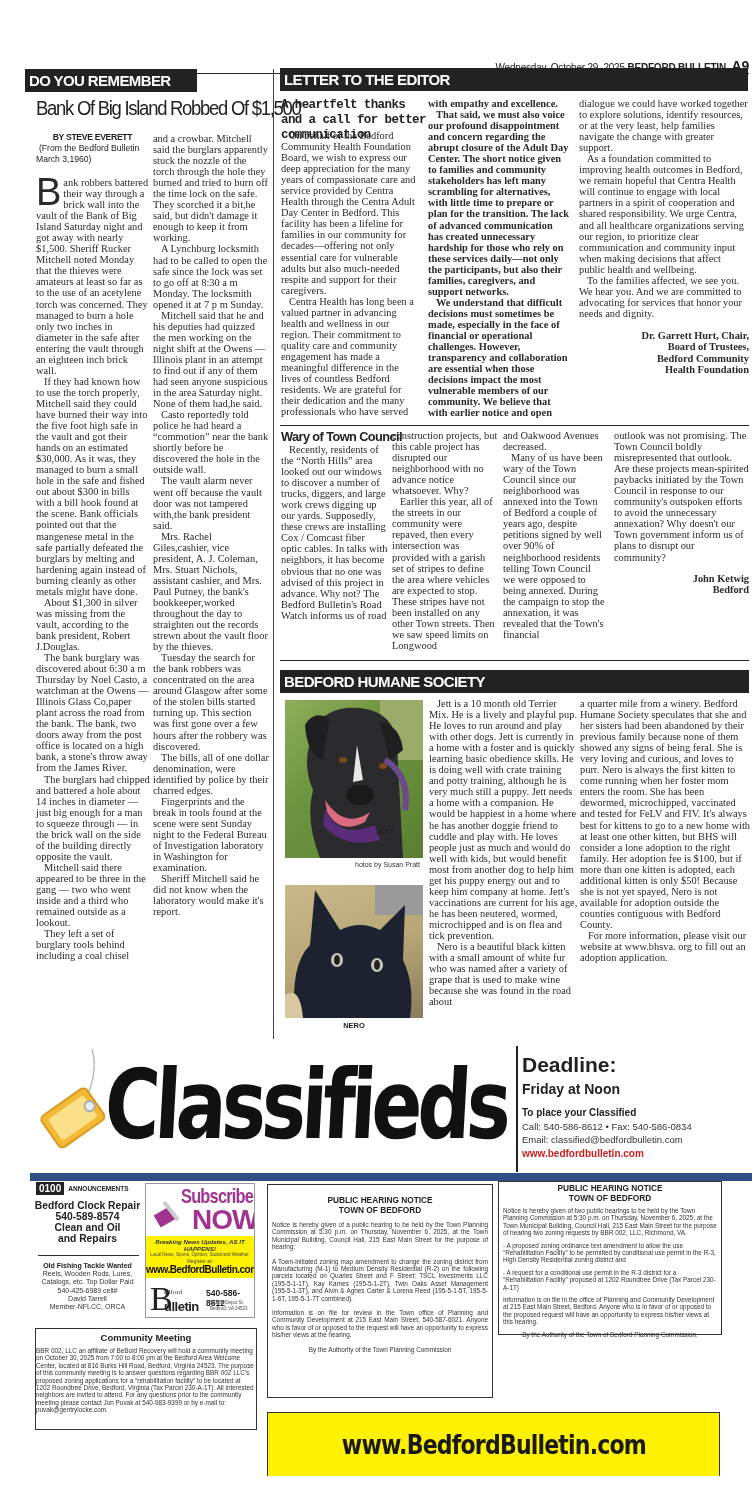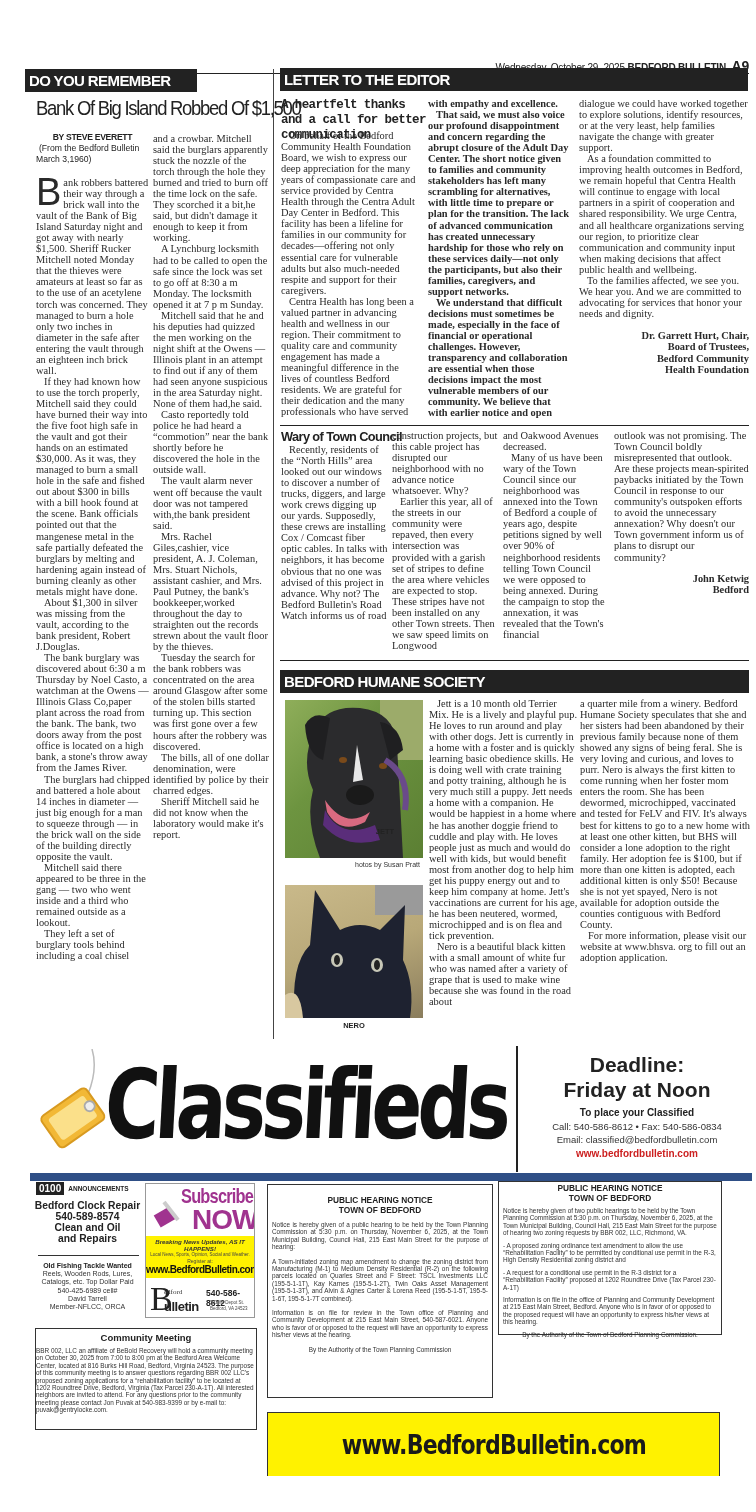--- a/index.html
+++ b/index.html
@@ -58,20 +58,21 @@
 </div>
 <div class="abs serif" style="left:153px;top:133px;width:117px;">
   <p class="ni">and a crowbar. Mitchell said the burglars apparently stuck the nozzle of the torch through the hole they burned and tried to burn off the time lock on the safe. They scorched it a bit,he said, but didn't damage it enough to keep it from working.</p>
   <p>A Lynchburg locksmith had to be called to open the safe since the lock was set to go off at 8:30 a m Monday. The locksmith opened it at 7 p m Sunday.</p>
   <p>Mitchell said that he and his deputies had quizzed the men working on the night shift at the Owens — Illinois plant in an attempt to find out if any of them had seen anyone suspicious in the area Saturday night. None of them had,he said.</p>
   <p>Casto reportedly told police he had heard a “commotion” near the bank shortly before he discovered the hole in the outside wall.</p>
   <p>The vault alarm never went off because the vault door was not tampered with,the bank president said.</p>
   <p>Mrs. Rachel Giles,cashier, vice president, A. J. Coleman, Mrs. Stuart Nichols, assistant cashier, and Mrs. Paul Putney, the bank's bookkeeper,worked throughout the day to straighten out the records strewn about the vault floor by the thieves.</p>
   <p>Tuesday the search for the bank robbers was concentrated on the area around Glasgow after some of the stolen bills started turning up. This section was first gone over a few hours after the robbery was discovered.</p>
   <p>The bills, all of one dollar denomination, were identified by police by their charred edges.</p>
+  <p>Fingerprints and the break in tools found at the scene were sent Sunday night to the Federal Bureau of Investigation laboratory in Washington for examination.</p>
   <p>Sheriff Mitchell said he did not know when the laboratory would make it's report.</p>
 </div>
 
 <div class="abs sechead" style="left:280px;top:68px;width:468px;">LETTER TO THE EDITOR</div>
 <div class="abs subhead" style="left:281px;top:98px;width:150px;text-align:left;font-family:Liberation Mono, monospace;">A heartfelt thanks and a call for better communication</div>
 <div class="abs serif" style="left:281px;top:130px;width:140px;">
   <p>On behalf of the Bedford Community Health Foundation Board, we wish to express our deep appreciation for the many years of compassionate care and service provided by Centra Health through the Centra Adult Day Center in Bedford. This facility has been a lifeline for families in our community for decades—offering not only essential care for vulnerable adults but also much-needed respite and support for their caregivers.</p>
   <p>Centra Health has long been a valued partner in advancing health and wellness in our region. Their commitment to quality care and community engagement has made a meaningful difference in the lives of countless Bedford residents. We are grateful for their dedication and the many professionals who have served</p>
 </div>
 <div class="abs serif" style="left:428px;top:98px;width:142px;font-weight:bold;">
@@ -160,23 +161,23 @@
     <path d="M54 0 Q60 20 50 45" stroke="#bbb" stroke-width="1.5" fill="none"></path>
     <g transform="rotate(-35 35 70)">
       <rect x="8" y="50" width="55" height="38" rx="5" fill="#f2b836" stroke="#d89a20" stroke-width="2"></rect>
       <rect x="14" y="56" width="43" height="26" rx="3" fill="#fbe08a"></rect>
       <circle cx="56" cy="69" r="5" fill="#eee" stroke="#aaa" stroke-width="2"></circle>
     </g>
   </svg>
   <div style="position:absolute;left:75px;top:6px;font-family:'DejaVu Sans',sans-serif;font-weight:bold;font-size:96px;line-height:110px;letter-spacing:-6px;color:#111;transform:scaleX(0.78) skewX(-4deg);transform-origin:left;white-space:nowrap;">Classifieds</div>
 </div>
 <div class="abs" style="left:516px;top:1046px;width:2px;height:126px;background:#222;"></div>
-<div class="abs sans" style="left:522px;top:1052px;width:230px;text-align:center;">
+<div class="abs sans" style="left:522px;top:1052px;width:230px;text-align:left;">
   <div style="font-weight:bold;font-size:21px;line-height:25px;color:#222;">Deadline:</div>
-  <div style="font-weight:bold;font-size:21px;line-height:25px;color:#222;">Friday at Noon</div>
+  <div style="font-weight:bold;font-size:14px;line-height:25px;color:#222;">Friday at Noon</div>
   <div style="font-weight:bold;font-size:10px;line-height:14px;margin-top:4px;">To place your Classified</div>
   <div style="font-size:9.5px;line-height:13px;color:#333;">Call:  540-586-8612  •  Fax: 540-586-0834</div>
   <div style="font-size:9.5px;line-height:13px;color:#333;">Email: classified@bedfordbulletin.com</div>
   <div style="font-weight:bold;font-size:10px;line-height:15px;color:#cc2020;">www.bedfordbulletin.com</div>
 </div>
 <div class="abs" style="left:30px;top:1173px;width:722px;height:8px;background:#2f4f86;"></div>
 
 <div class="abs sans" style="left:36px;top:1182px;height:13px;display:flex;align-items:center;">
   <span style="background:#222;color:#fff;font-weight:bold;font-size:10px;padding:0 3px;line-height:13px;">0100</span>
   <span style="font-weight:bold;font-size:6.5px;margin-left:4px;">ANNOUNCEMENTS</span>

